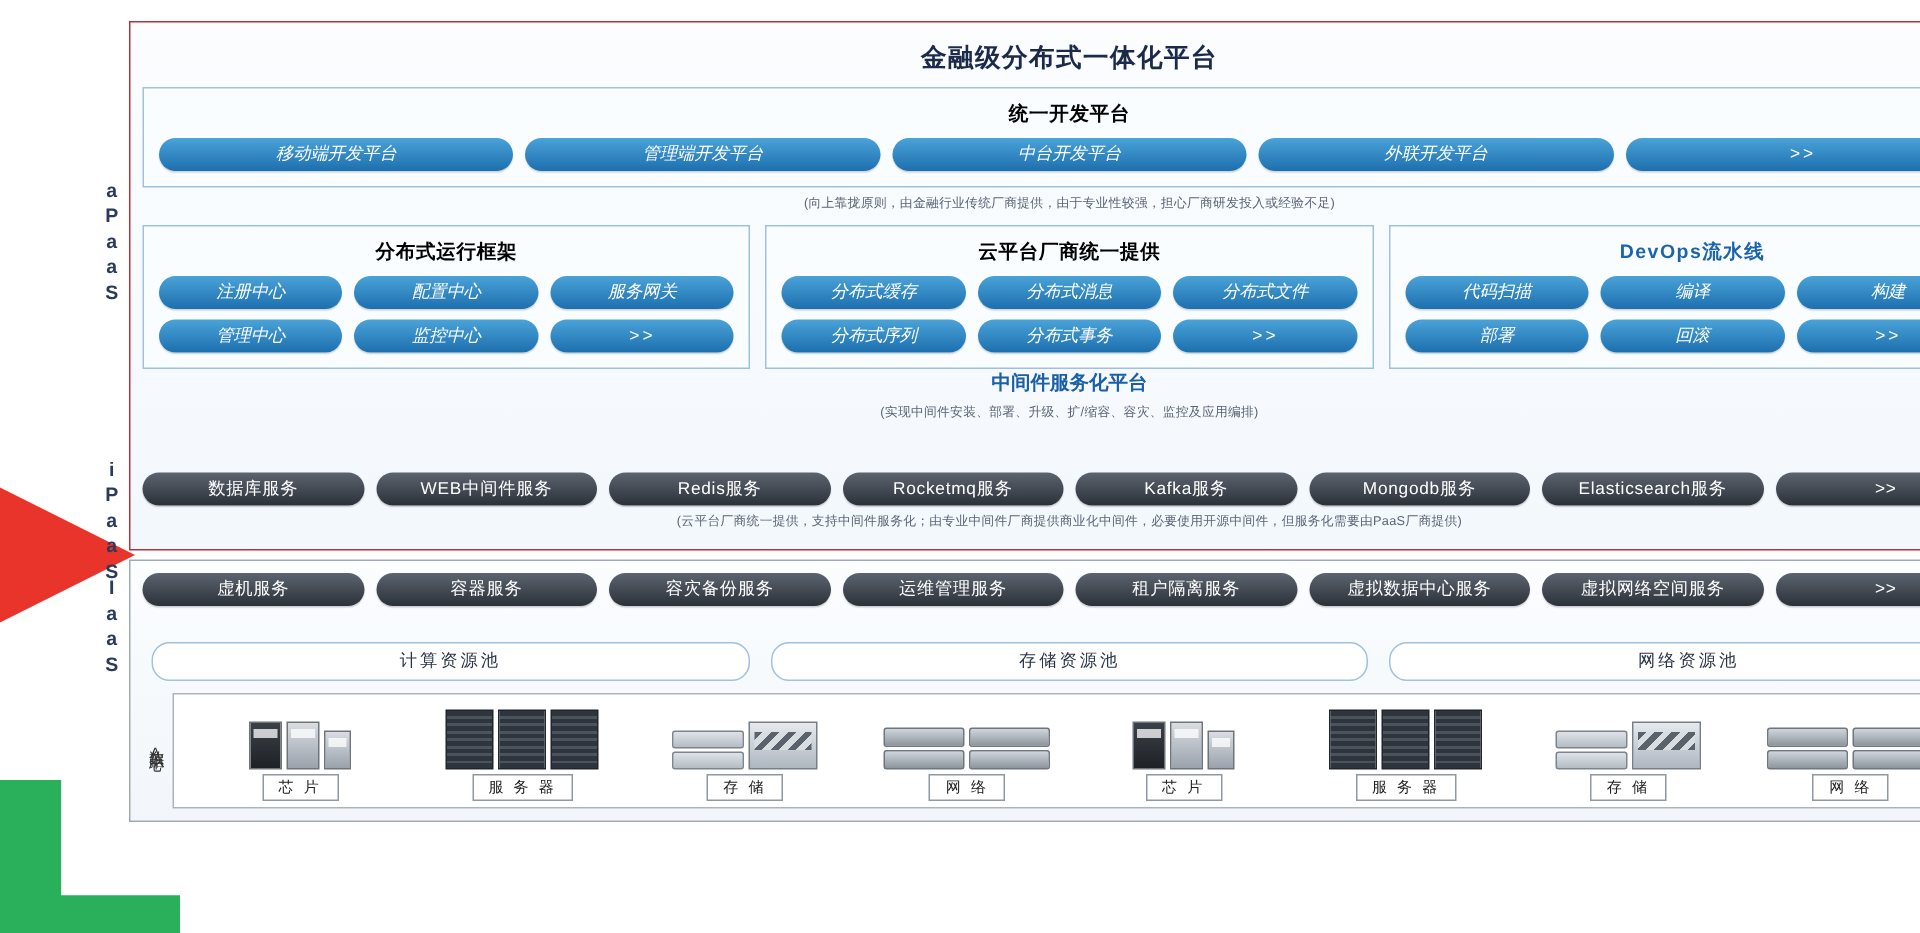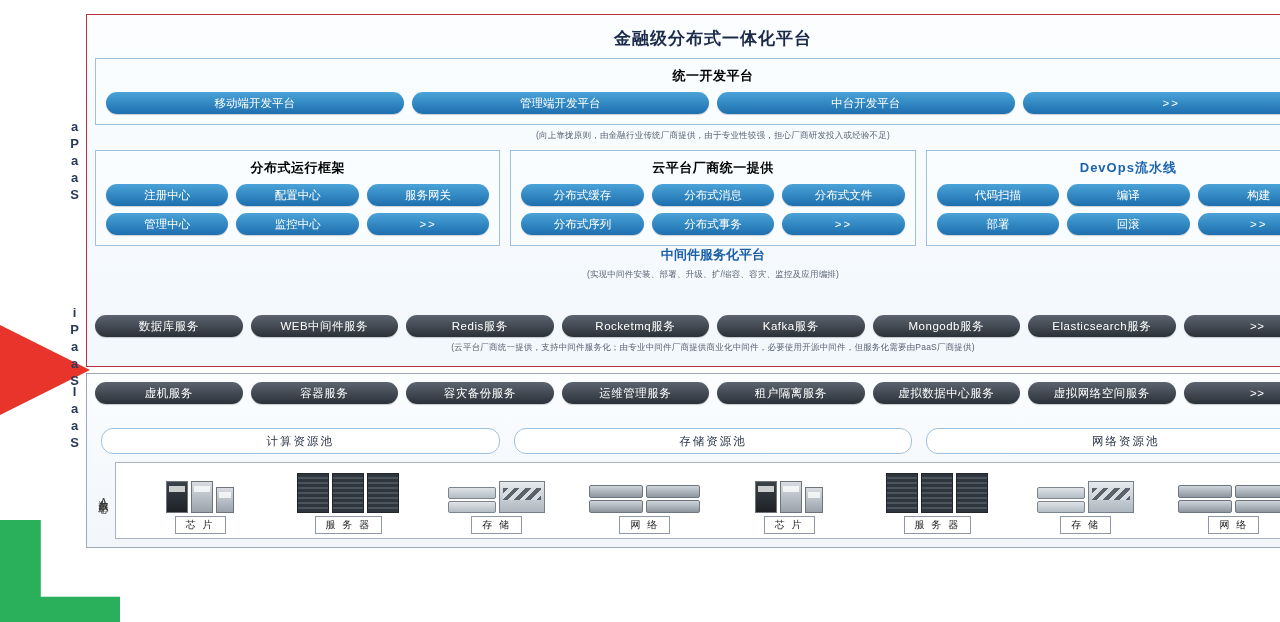--- a/index.html
+++ b/index.html
@@ -33,21 +33,21 @@
   .inner-panel{
     border:1px solid #9fc1e0;background:#fafdff;box-sizing:border-box;
     padding:6px 10px 10px 10px;position:relative;
   }
   .panel-title{text-align:center;font-size:13px;font-weight:bold;color:#000000;padding:2px 0 7px 0;letter-spacing:.5px;}
   .panel-title.dev{color:#1c63ad;letter-spacing:1px;}
   .pill-row{display:flex;gap:8px;justify-content:center;}
   .pill{
     flex:1;height:22px;line-height:22px;text-align:center;font-size:11.5px;color:#fff;
     border-radius:11px;background:linear-gradient(180deg,#4aa3d8 0%,#1d6fae 100%);
-    box-shadow:0 1px 1px rgba(0,0,0,.18);white-space:nowrap;overflow:hidden;
+    box-shadow:0 1px 1px rgba(0,0,0,.18);white-space:nowrap;overflow:hidden;font-style:italic;
   }
   .pill.more{background:linear-gradient(180deg,#4aa3d8 0%,#1d6fae 100%);letter-spacing:2px;}
   .note{
     text-align:center;font-size:8.5px;color:#5a6475;padding:5px 0 4px 0;letter-spacing:.2px;
   }
   .cols{display:flex;gap:10px;margin-top:4px;}
   .col{flex:1;}
   .col .pill-row+.pill-row{margin-top:7px;}
 
   
@@ -114,20 +114,21 @@
 
     <div class="side-label" style="top:104px;">aPaaS</div>
     <div class="side-label" style="top:290px;">iPaaS</div>
 
     <div class="inner-panel">
       <div class="panel-title">统一开发平台</div>
       <div class="pill-row">
         <div class="pill">移动端开发平台</div>
         <div class="pill">管理端开发平台</div>
         <div class="pill">中台开发平台</div>
+        <div class="pill">外联开发平台</div>
         <div class="pill more">&gt;&gt;</div>
       </div>
     </div>
 
     <div class="note">(向上靠拢原则，由金融行业传统厂商提供，由于专业性较强，担心厂商研发投入或经验不足)</div>
 
     <div class="cols">
 
       <div class="col inner-panel">
         <div class="panel-title">分布式运行框架</div>

